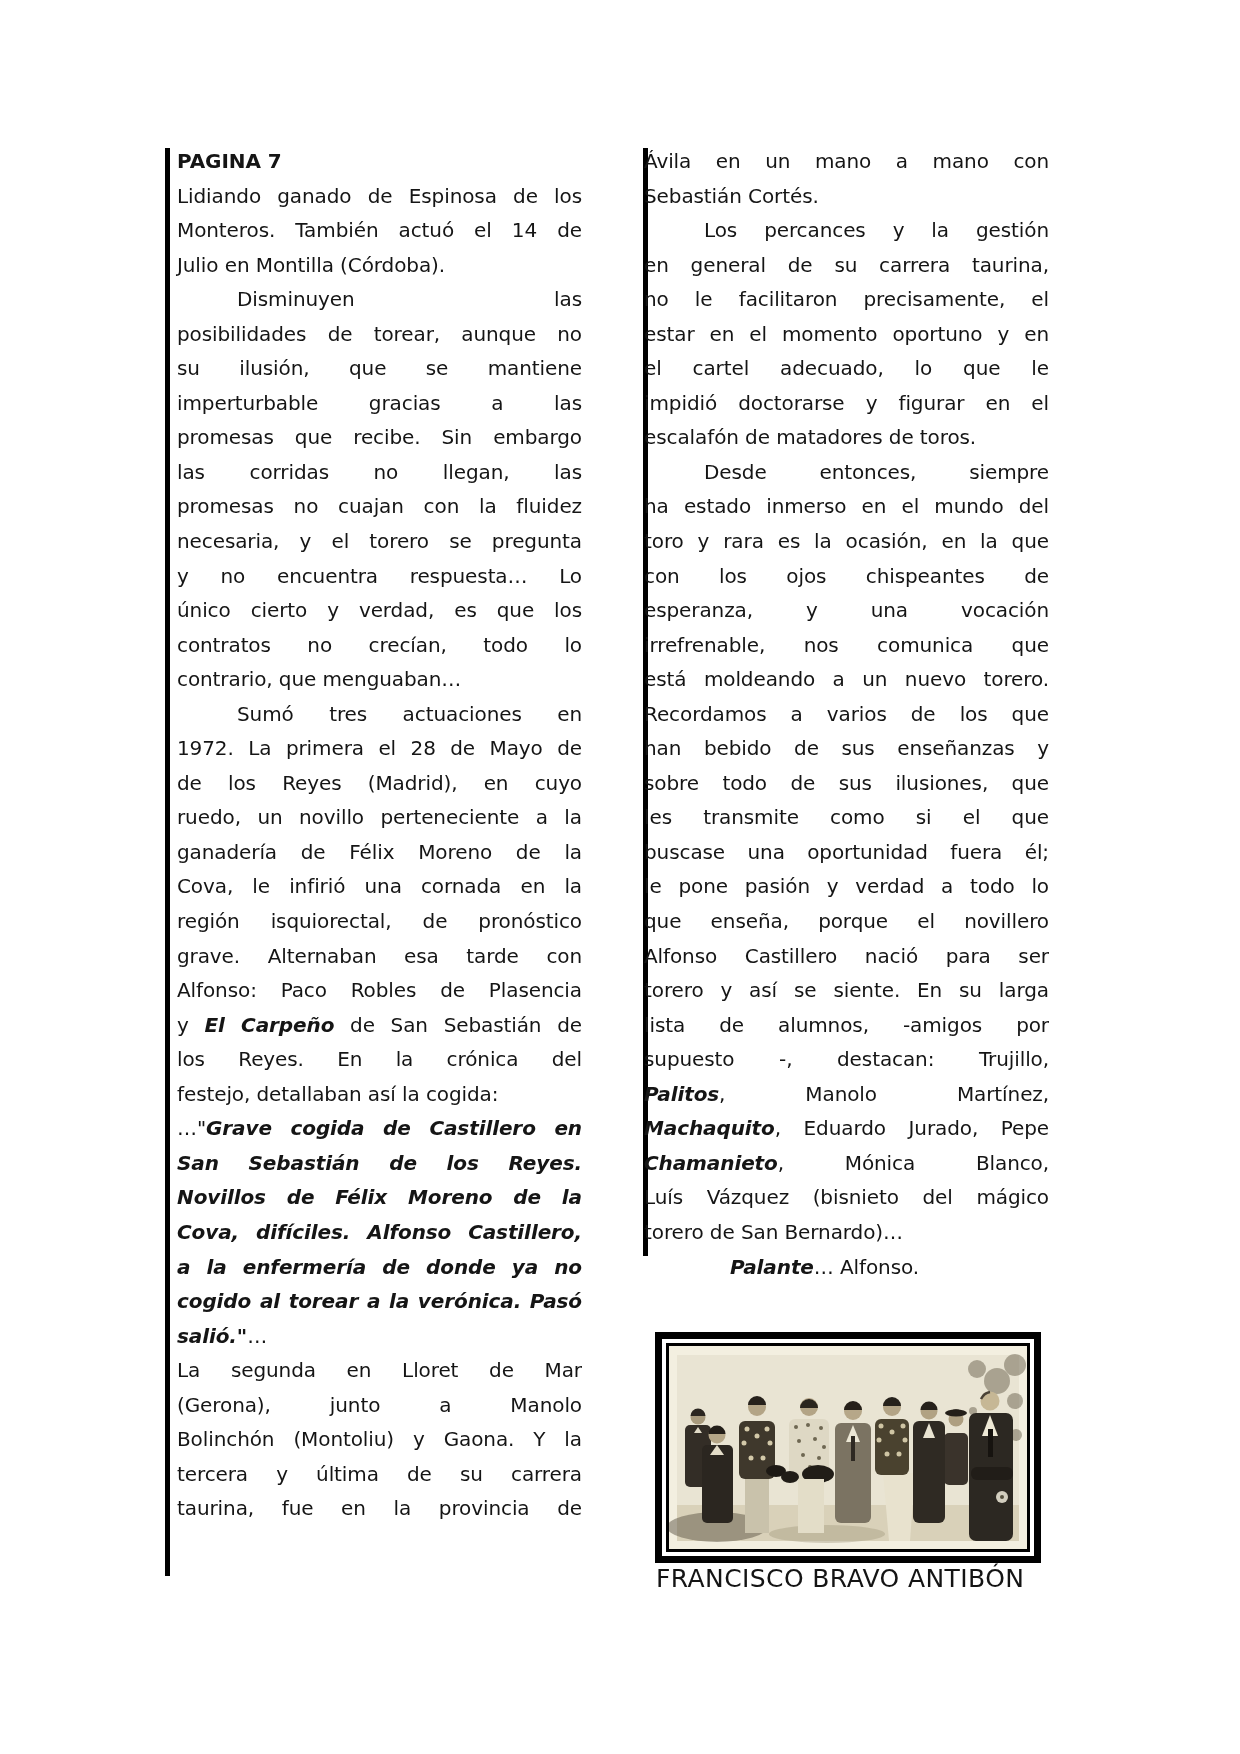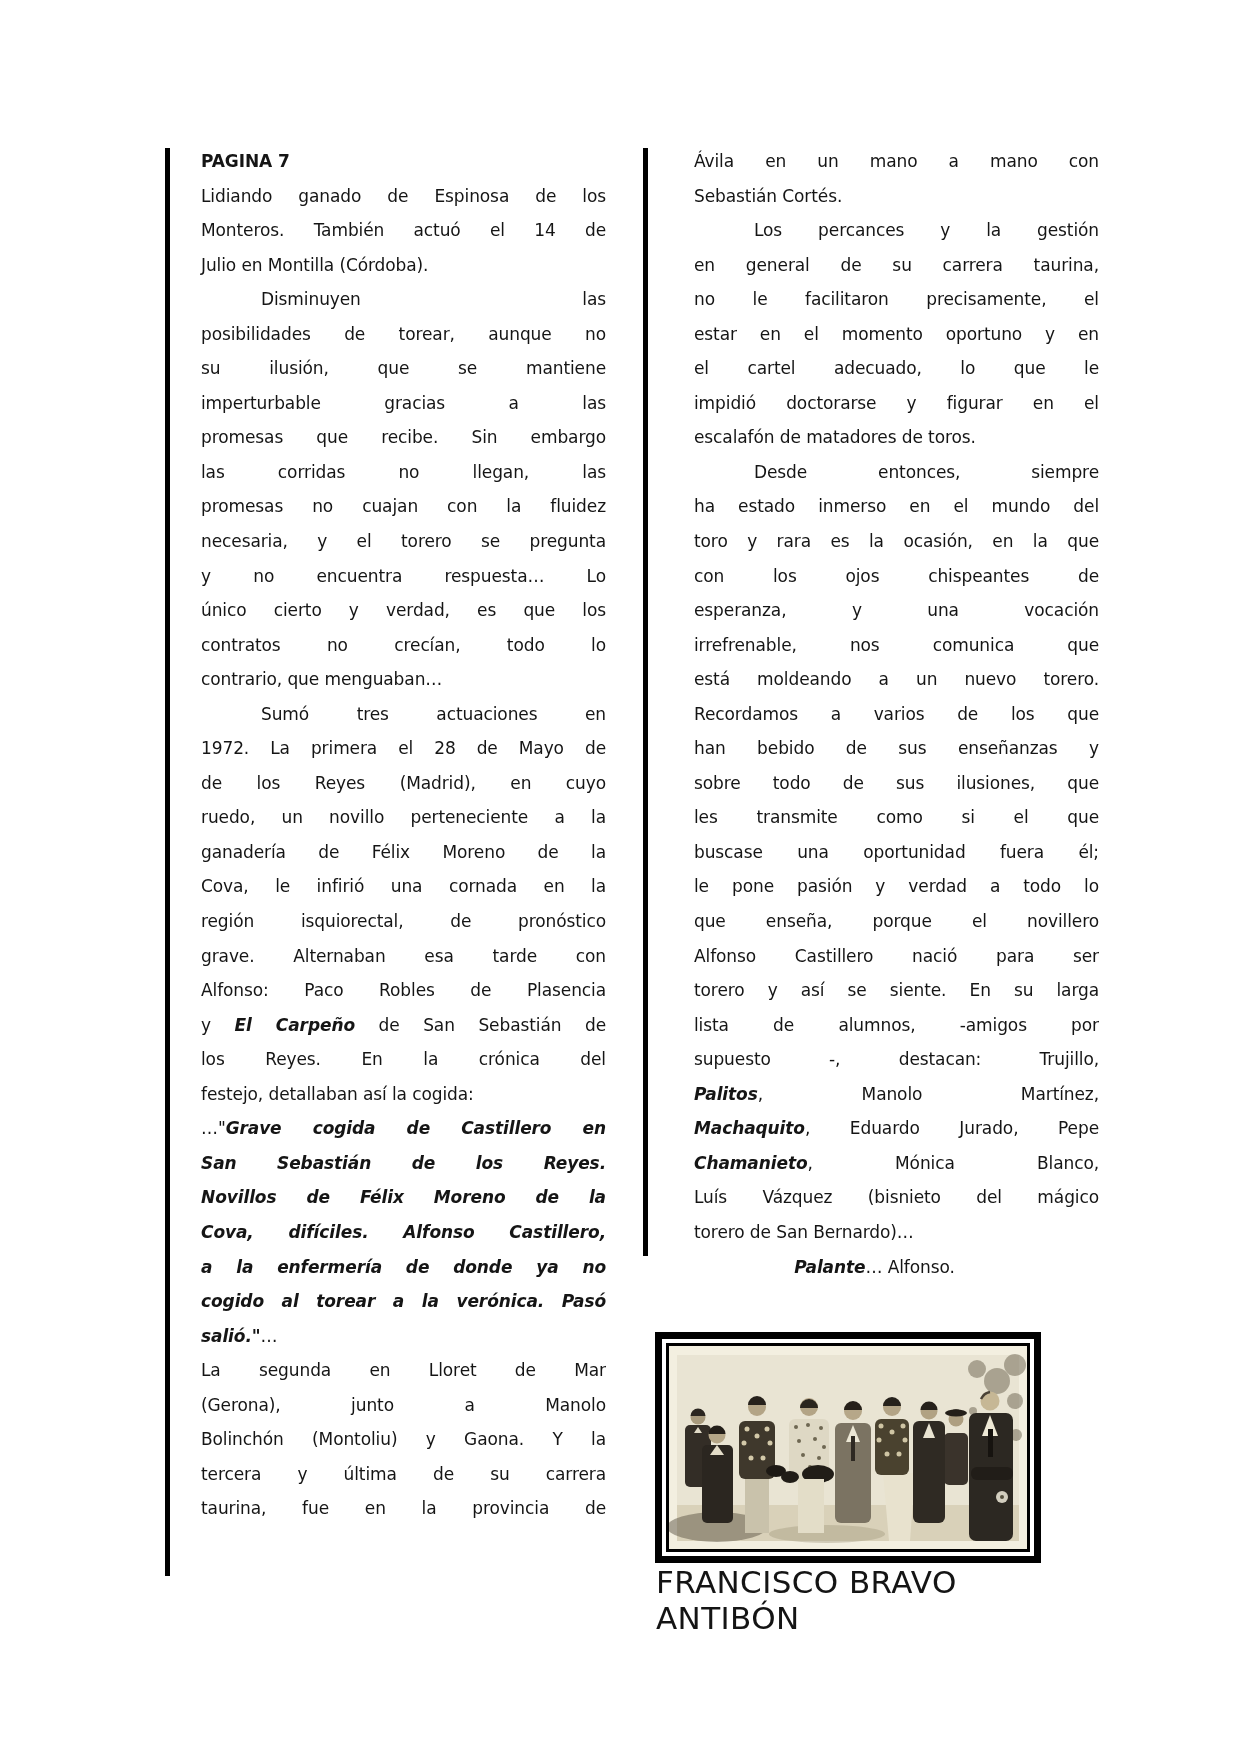--- a/index.html
+++ b/index.html
@@ -1,33 +1,33 @@
 <!DOCTYPE html>
 <html><head>
 <meta charset="utf-8">
 <style>
   html,body{margin:0;padding:0;background:#ffffff;}
   .page{position:relative;width:1240px;height:1754px;background:#ffffff;overflow:hidden;
         font-family:"DejaVu Sans","Liberation Sans",sans-serif;color:#151515;}
   .vrule{position:absolute;width:5px;background:#000;}
   #bar-left{left:165px;top:148px;height:1428px;}
   #bar-right{left:643px;top:148px;height:1108px;}
-  .col{position:absolute;width:405px;font-size:17px;line-height:34.55px;letter-spacing:-0.1px;margin-left:24px;}
+  .col{position:absolute;width:405px;font-size:20px;line-height:34.55px;letter-spacing:-0.1px;}
   #col-left{left:177px;top:144px;}
-  #col-right{left:670px;top:144px;}
+  #col-right{left:644px;top:144px;}
   .line{height:34.55px;overflow:visible;white-space:normal;}
   .line.just{text-align:justify;text-align-last:justify;}
   .line.cen{text-align:left;text-align-last:center;padding-right:44px;}
   .b{font-weight:700;}
   .bi{font-weight:700;font-style:italic;}
   .photo-frame{position:absolute;left:655px;top:1332px;width:386px;height:231px;box-sizing:border-box;
                border:7px solid #000;background:#ffffff;padding:4px;}
   .photo-inner{width:100%;height:100%;box-sizing:border-box;border:3px solid #000;background:#efe9da;}
   .photo-inner svg{display:block;width:100%;height:100%;}
-  .caption{position:absolute;left:656px;top:1564px;width:410px;font-size:31px;letter-spacing:0.4px;color:#141414;}
+  .caption{position:absolute;left:656px;top:1564px;width:410px;font-size:25px;letter-spacing:0.4px;color:#141414;}
 </style>
 </head>
 <body>
 
 <div class="page">
   <div class="vrule" id="bar-left"></div>
   <div class="vrule" id="bar-right"></div>
 
   <div class="col" id="col-left">
       <div class="line"><span class="b">PAGINA 7</span></div>

